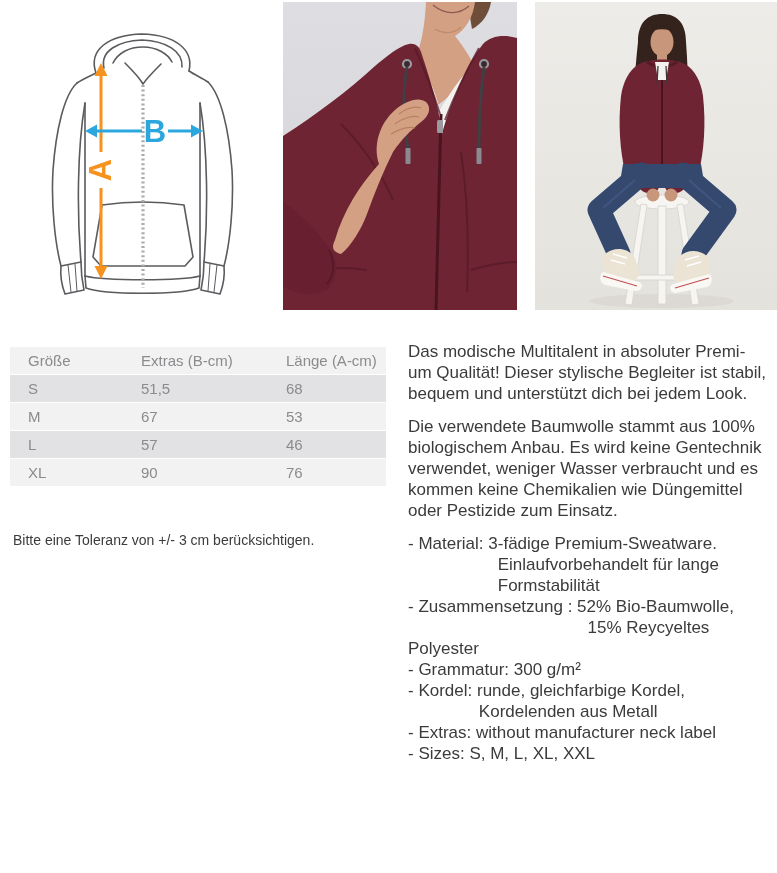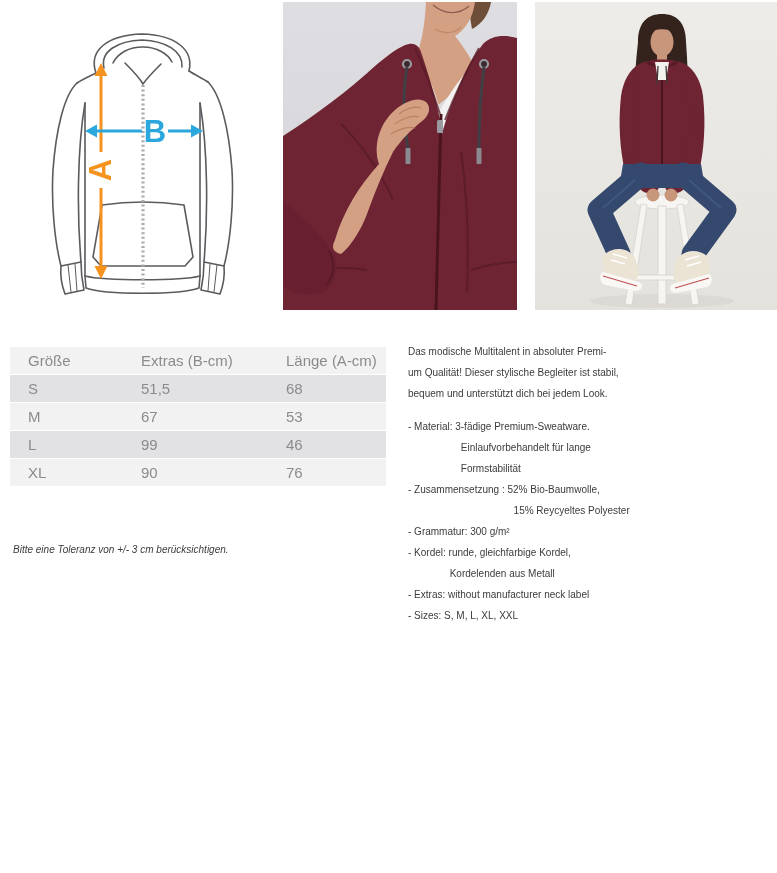--- a/index.html
+++ b/index.html
@@ -15,23 +15,23 @@
   #photo-model{left:535px;top:2px;width:242px;height:308px;}
   
   #size-table{left:10px;top:347px;width:376px;border-collapse:separate;border-spacing:0;}
   #size-table td{
     height:27px;font-size:15px;color:#8b8b8e;border-bottom:1px solid #ffffff;
     padding:0 0 0 10px;vertical-align:middle;white-space:nowrap;
   }
   #size-table td.c1{padding-left:18px;}
   #size-table tr.shade-light td{background:#f2f2f3;}
   #size-table tr.shade-dark td{background:#e2e2e5;}
-  #tolerance-note{left:13px;top:544px;font-size:10px;color:#3b3b3b;font-style:italic;}
+  #tolerance-note{left:13px;top:532px;font-size:14px;color:#3b3b3b;}
   
-  #description{left:408px;top:341px;width:370px;font-size:10px;line-height:21px;color:#3b3b3b;}
+  #description{left:408px;top:341px;width:370px;font-size:17px;line-height:21px;color:#3b3b3b;}
   #description p{margin:0 0 12px 0;white-space:pre-wrap;}
   svg{display:block;}
 </style>
 </head>
 <body>
 
 <div class="abs" id="diagram">
   <svg width="280" height="320" viewBox="0 0 280 320">
     <g stroke="#5B5B5F" stroke-width="1.6" fill="none" stroke-linecap="round" stroke-linejoin="round">
 
@@ -205,37 +205,42 @@
       <td>51,5</td>
       <td>68</td>
     </tr>
     <tr class="shade-light">
       <td class="c1">M</td>
       <td>67</td>
       <td>53</td>
     </tr>
     <tr class="shade-dark">
       <td class="c1">L</td>
-      <td>99</td>
+      <td>57</td>
       <td>46</td>
     </tr>
     <tr class="shade-light">
       <td class="c1">XL</td>
       <td>90</td>
       <td>76</td>
     </tr>
   </tbody>
 </table>
 
 <div class="abs" id="tolerance-note">Bitte eine Toleranz von +/- 3 cm berücksichtigen.</div>
 
 <div class="abs" id="description">
   <p>Das modische Multitalent in absoluter Premi-
 um Qualität! Dieser stylische Begleiter ist stabil,
 bequem und unterstützt dich bei jedem Look.</p>
+  <p>Die verwendete Baumwolle stammt aus 100%
+biologischem Anbau. Es wird keine Gentechnik
+verwendet, weniger Wasser verbraucht und es
+kommen keine Chemikalien wie Düngemittel
+oder Pestizide zum Einsatz.</p>
   <p>- Material: 3-fädige Premium-Sweatware.
                    Einlaufvorbehandelt für lange
                    Formstabilität
 - Zusammensetzung : 52% Bio-Baumwolle,
                                       15% Reycyeltes Polyester
 - Grammatur: 300 g/m²
 - Kordel: runde, gleichfarbige Kordel,
                Kordelenden aus Metall
 - Extras: without manufacturer neck label
 - Sizes: S, M, L, XL, XXL</p>

